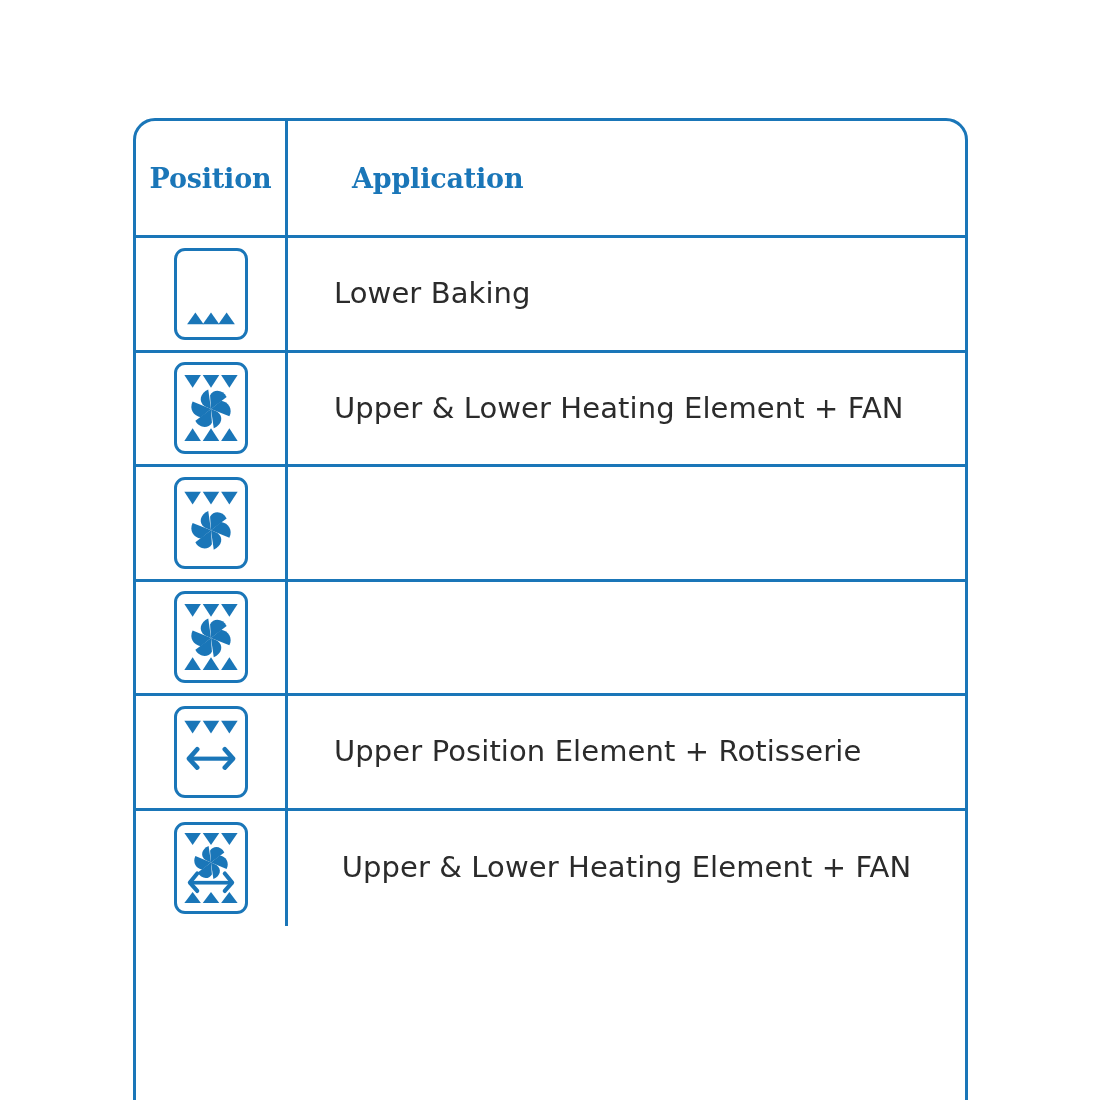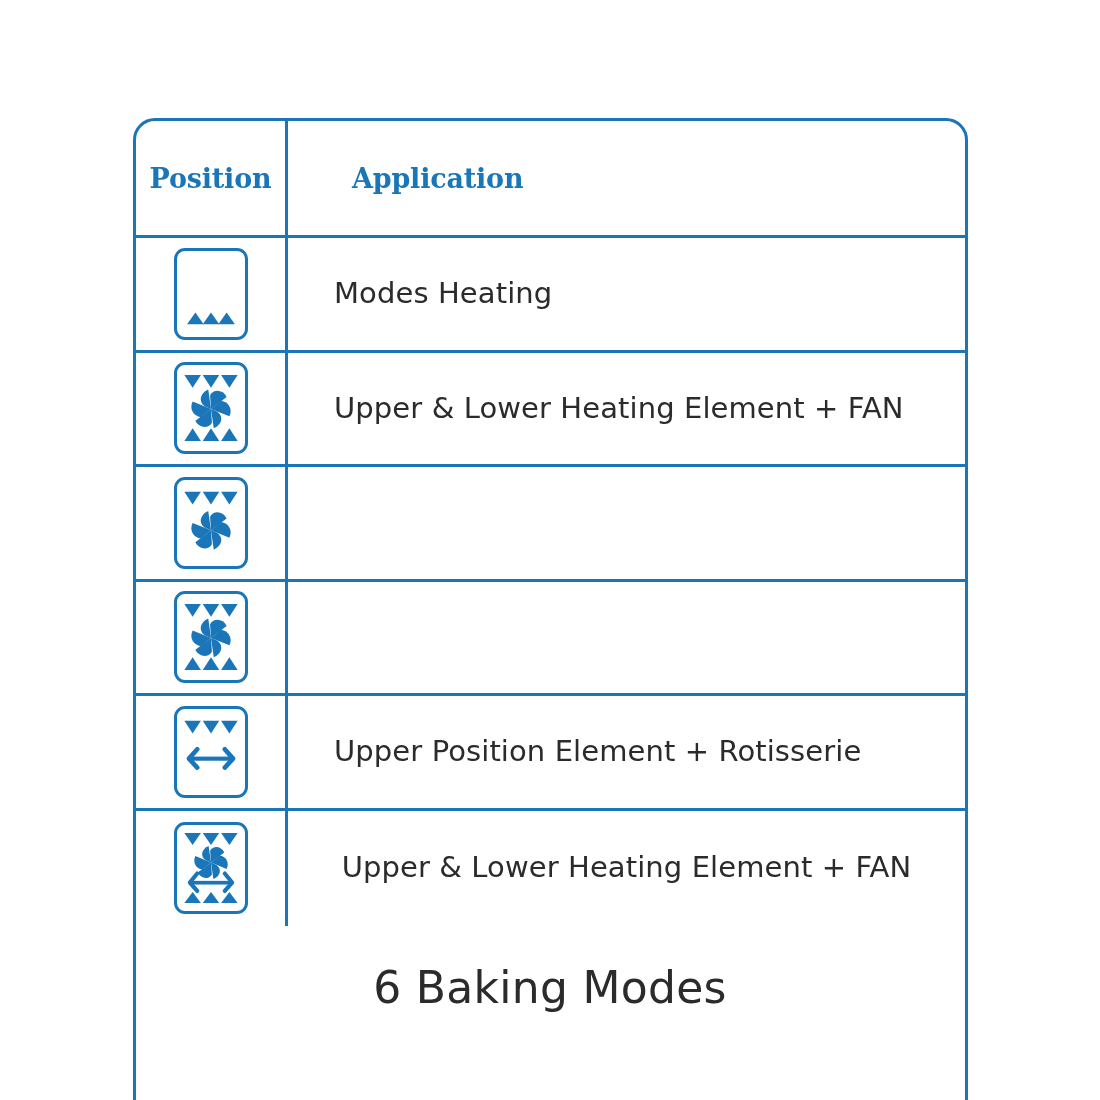--- a/index.html
+++ b/index.html
@@ -139,21 +139,21 @@
           <svg viewBox="0 0 74 92" xmlns="http://www.w3.org/2000/svg">
             <g fill="#1a76b8">
               <polygon points="11,79 20,66 29,79"></polygon>
               <polygon points="28,79 37,66 46,79"></polygon>
               <polygon points="45,79 54,66 63,79"></polygon>
             </g>
           </svg>
         </div>
       </div>
       <div class="cell-app">
-        <span class="app-text">Modes Heating</span>
+        <span class="app-text">Lower Baking</span>
       </div>
     </div>
 
     <div class="trow body-row">
       <div class="cell-pos">
         <div class="icon-box">
           <svg viewBox="0 0 74 92" xmlns="http://www.w3.org/2000/svg">
             <g fill="#1a76b8">
               <polygon points="8,10 26,10 17,24"></polygon>
               <polygon points="28,10 46,10 37,24"></polygon>
@@ -273,15 +273,14 @@
       </div>
       <div class="cell-app">
         <div class="app-text two-line">
           <span>Upper &amp; Lower Heating Element + FAN</span><br>
         </div>
       </div>
     </div>
 
   </div>
 
-  <div class="caption">6 Baking Modes</div>
 
 </div>
 
 </body></html>

